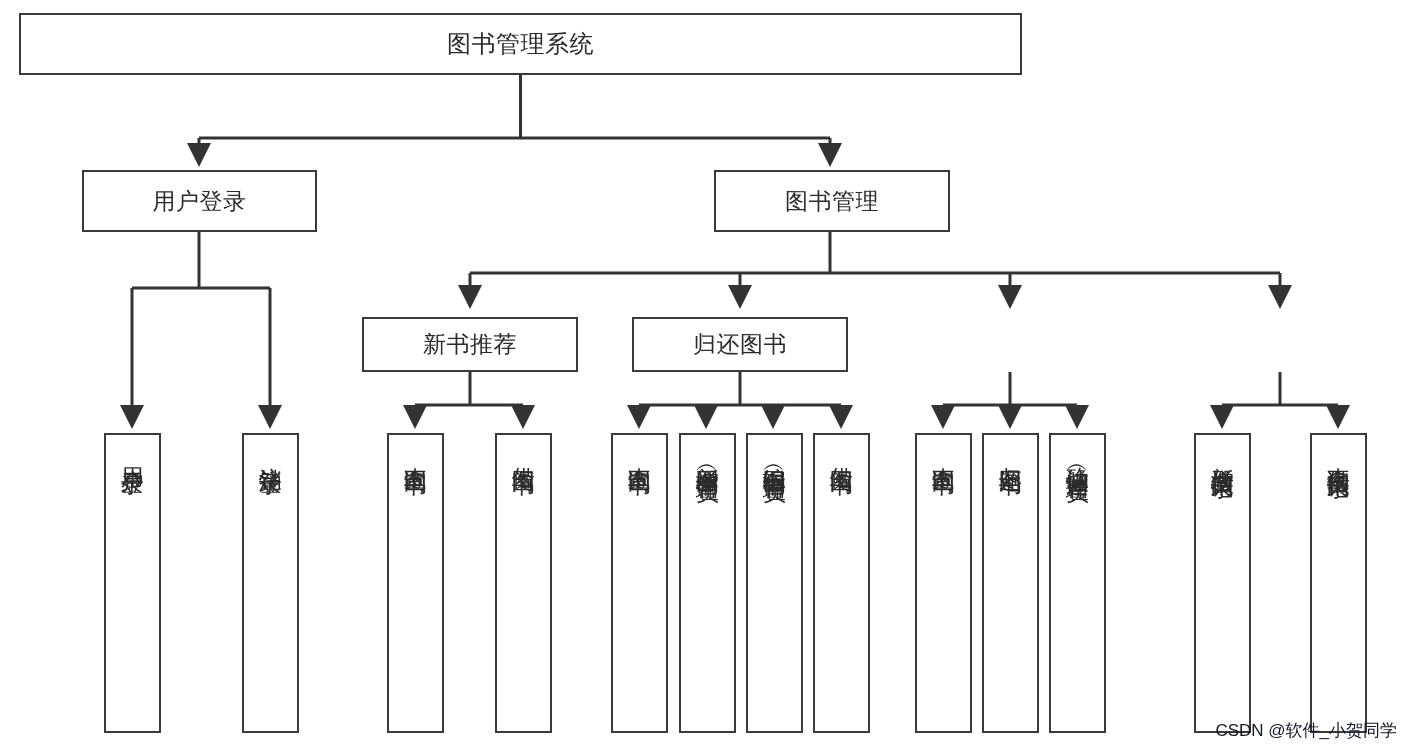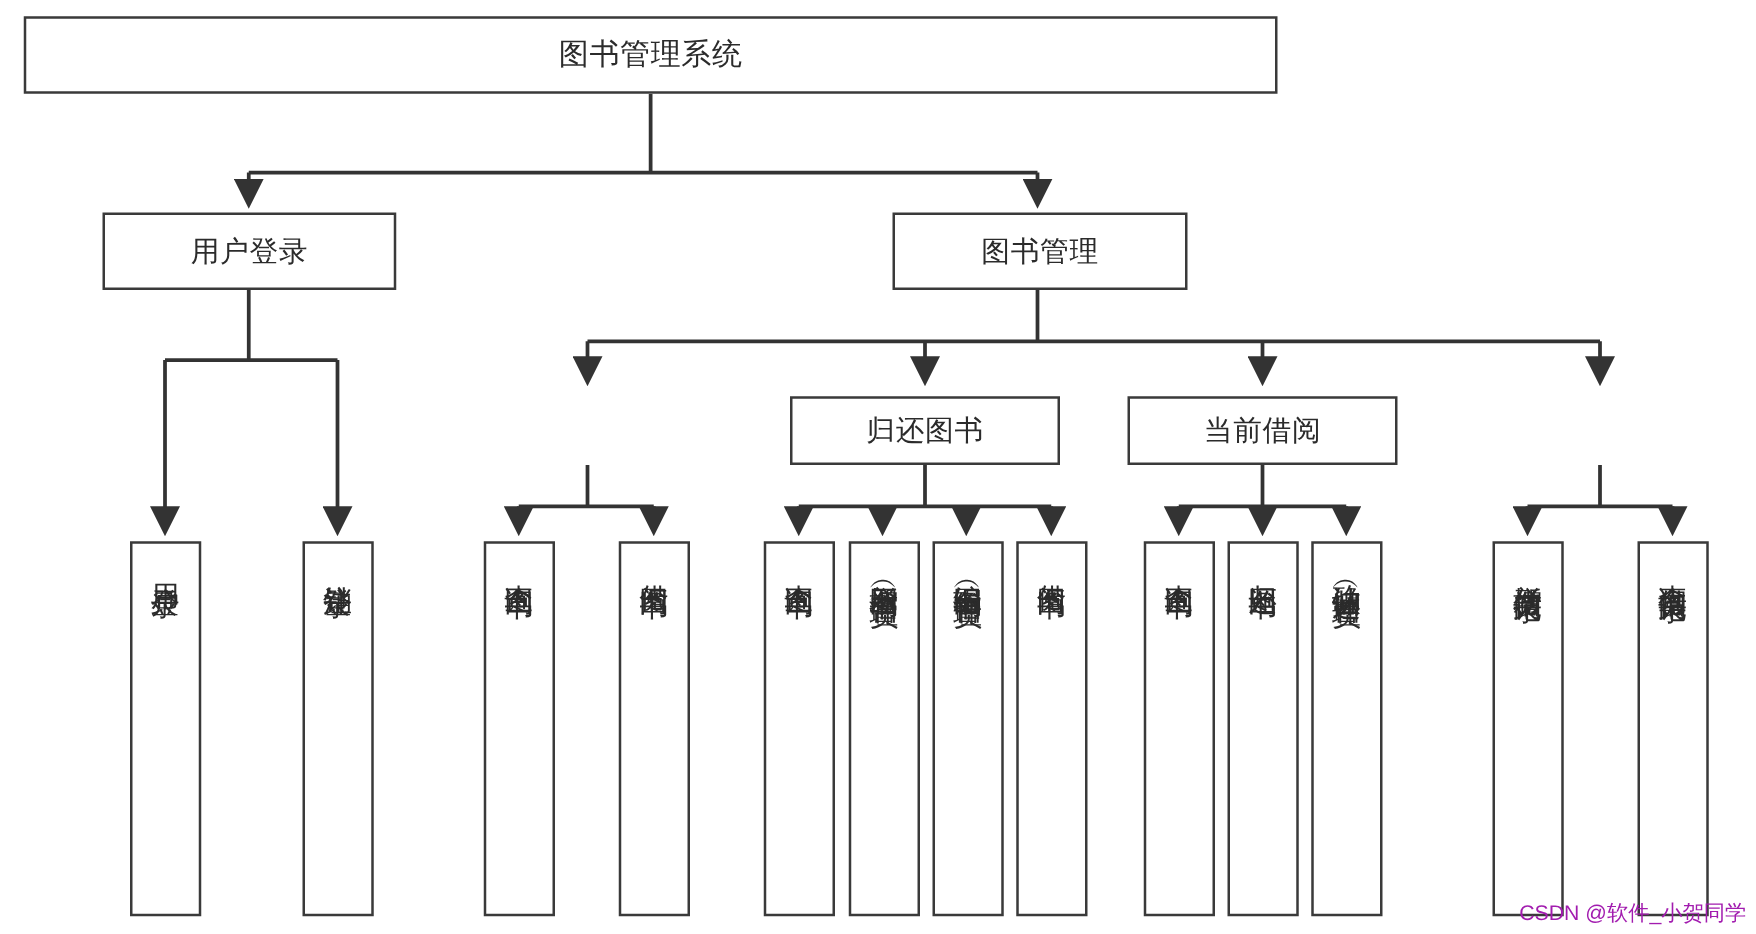--- a/index.html
+++ b/index.html
@@ -61,21 +61,21 @@
     font-size: 23px;
     line-height: 1.06;
     letter-spacing: 2px;
     white-space: nowrap;
   }
   .watermark {
     position: absolute;
     right: 8px;
     bottom: 5px;
     font-size: 17px;
-    color: #a21caf;
+    color: #0f172a;
     z-index: 5;
     white-space: nowrap;
     font-family: "Liberation Sans", "DejaVu Sans", sans-serif;
   }
 </style>
 </head>
 <body>
 
 <div id="canvas">
 
@@ -136,28 +136,28 @@
   </div>
 
   <div class="node h" style="left:82px; top:170px; width:235px; height:62px;">
     <span class="label">用户登录</span>
   </div>
 
   <div class="node h" style="left:674px; top:170px; width:236px; height:62px;margin-left:40px;">
     <span class="label">图书管理</span>
   </div>
 
+  <div class="node h" style="left:362px; top:317px; width:216px; height:55px;">
+    <span class="label">新书推荐</span>
+  </div>
 
   <div class="node h" style="left:632px; top:317px; width:216px; height:55px;">
     <span class="label">归还图书</span>
   </div>
 
-  <div class="node h" style="left:902px; top:317px; width:216px; height:55px;">
-    <span class="label">当前借阅</span>
-  </div>
 
 
   <div class="node v" style="left:104px; top:433px; width:57px; height:300px;">
     <span class="label">用户登录</span>
   </div>
 
   <div class="node v" style="left:242px; top:433px; width:57px; height:300px;">
     <span class="label">注销登录</span>
   </div>
 

